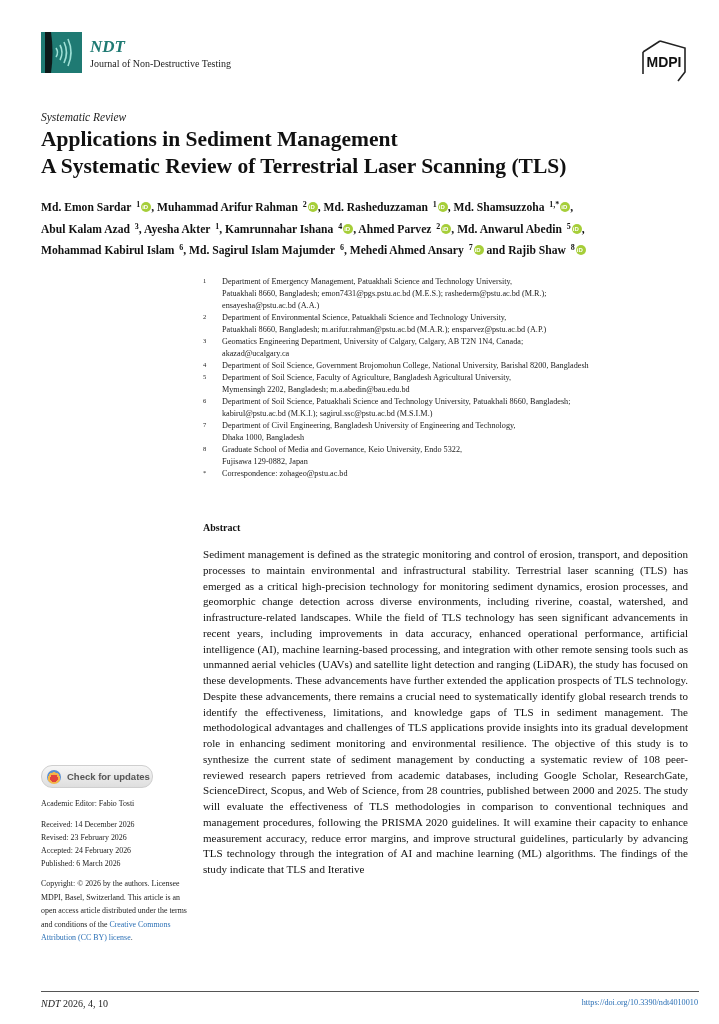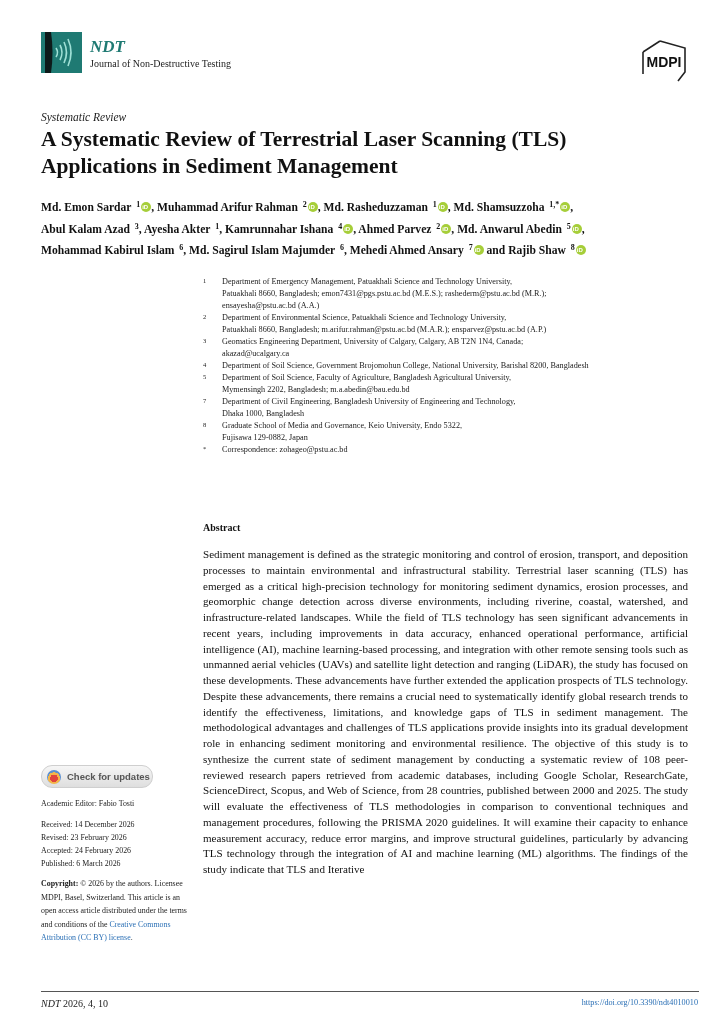--- a/index.html
+++ b/index.html
@@ -33,21 +33,21 @@
   
   .check-updates { position: absolute; left: 41px; top: 765px; width: 110px; height: 21px; border: 1px solid #cfcfcf; border-radius: 11px;
                    background: linear-gradient(#f6f6f6, #dedede); display: flex; align-items: center; cursor: pointer; }
   .check-updates .cu-icon { width: 14px; height: 14px; border-radius: 50%; margin-left: 5px; margin-right: 6px;
                    background: radial-gradient(circle at 50% 60%, #e0443e 0 35%, #f3b54a 36% 55%, #5a8fd0 56% 100%); }
   .check-updates .cu-label { font-family: "Liberation Sans", sans-serif; font-size: 9.5px; font-weight: bold; color: #555; }
   .side { position: absolute; left: 41px; font-size: 7.9px; color: #222; line-height: 13px; }
   .side-editor { top: 797px; }
   .side-dates { top: 818px; }
   .side-copy { top: 877px; width: 150px; line-height: 13.6px; }
-  .side-copy b { font-weight: bold; text-align: right; }
+  .side-copy b { font-weight: normal; text-align: right; }
   .side-copy .link { color: #2a6fb5; }
 
   
   .footer-rule { position: absolute; left: 41px; top: 991px; width: 658px; height: 0; border-top: 1px solid #555; }
   .footer-left { position: absolute; left: 41px; top: 998px; font-size: 10px; color: #222; }
   .footer-left i { font-style: italic; }
   .footer-right { position: absolute; right: 21px; top: 998px; font-size: 8.2px; color: #2a6fb5; text-align: center; }
 </style>
 </head>
 <body>
@@ -66,22 +66,22 @@
 
 <svg class="mdpi-logo" viewBox="0 0 58 46">
   <path d="M20 3 L45 10 L45 34 L38 43" stroke="#222" stroke-width="1.6" fill="none"></path>
   <path d="M3 14 L20 3" stroke="#222" stroke-width="1.6" fill="none"></path>
   <path d="M3 14 L3 36" stroke="#222" stroke-width="1.6" fill="none"></path>
   <text x="24" y="29" text-anchor="middle" font-family="Liberation Sans, sans-serif" font-weight="bold" font-size="14" fill="#111">MDPI</text>
 </svg>
 
 <div class="article-type">Systematic Review</div>
 <div class="title">
+  <div>Applications in Sediment Management</div>
   <div>A Systematic Review of Terrestrial Laser Scanning (TLS)</div>
-  <div>Applications in Sediment Management</div>
 </div>
 
 <div class="authors" id="authors"><span>Md. Emon Sardar </span><sup>1</sup><span class="orcid"></span><span>, </span><span>Muhammad Arifur Rahman </span><sup>2</sup><span class="orcid"></span><span>, </span><span>Md. Rasheduzzaman </span><sup>1</sup><span class="orcid"></span><span>, </span><span>Md. Shamsuzzoha </span><sup>1,*</sup><span class="orcid"></span><span>, </span><br><span>Abul Kalam Azad </span><sup>3</sup><span>, </span><span>Ayesha Akter </span><sup>1</sup><span>, </span><span>Kamrunnahar Ishana </span><sup>4</sup><span class="orcid"></span><span>, </span><span>Ahmed Parvez </span><sup>2</sup><span class="orcid"></span><span>, </span><span>Md. Anwarul Abedin </span><sup>5</sup><span class="orcid"></span><span>, </span><br><span>Mohammad Kabirul Islam </span><sup>6</sup><span>, </span><span>Md. Sagirul Islam Majumder </span><sup>6</sup><span>, </span><span>Mehedi Ahmed Ansary </span><sup>7</sup><span class="orcid"></span><span> and </span><span>Rajib Shaw </span><sup>8</sup><span class="orcid"></span></div>
 
 <div class="affiliations" id="affiliations">
     <div class="aff">
       <span class="num">1</span>
       <div>Department of Emergency Management, Patuakhali Science and Technology University,</div>
       <div>Patuakhali 8660, Bangladesh; emon7431@pgs.pstu.ac.bd (M.E.S.); rashederm@pstu.ac.bd (M.R.);</div>
       <div>ensayesha@pstu.ac.bd (A.A.)</div>
@@ -97,20 +97,25 @@
       <div>akazad@ucalgary.ca</div>
     </div>
     <div class="aff">
       <span class="num">4</span>
       <div>Department of Soil Science, Government Brojomohun College, National University, Barishal 8200, Bangladesh</div>
     </div>
     <div class="aff">
       <span class="num">5</span>
       <div>Department of Soil Science, Faculty of Agriculture, Bangladesh Agricultural University,</div>
       <div>Mymensingh 2202, Bangladesh; m.a.abedin@bau.edu.bd</div>
+    </div>
+    <div class="aff">
+      <span class="num">6</span>
+      <div>Department of Soil Science, Patuakhali Science and Technology University, Patuakhali 8660, Bangladesh;</div>
+      <div>kabirul@pstu.ac.bd (M.K.I.); sagirul.ssc@pstu.ac.bd (M.S.I.M.)</div>
     </div>
     <div class="aff">
       <span class="num">7</span>
       <div>Department of Civil Engineering, Bangladesh University of Engineering and Technology,</div>
       <div>Dhaka 1000, Bangladesh</div>
     </div>
     <div class="aff">
       <span class="num">8</span>
       <div>Graduate School of Media and Governance, Keio University, Endo 5322,</div>
       <div>Fujisawa 129-0882, Japan</div>

